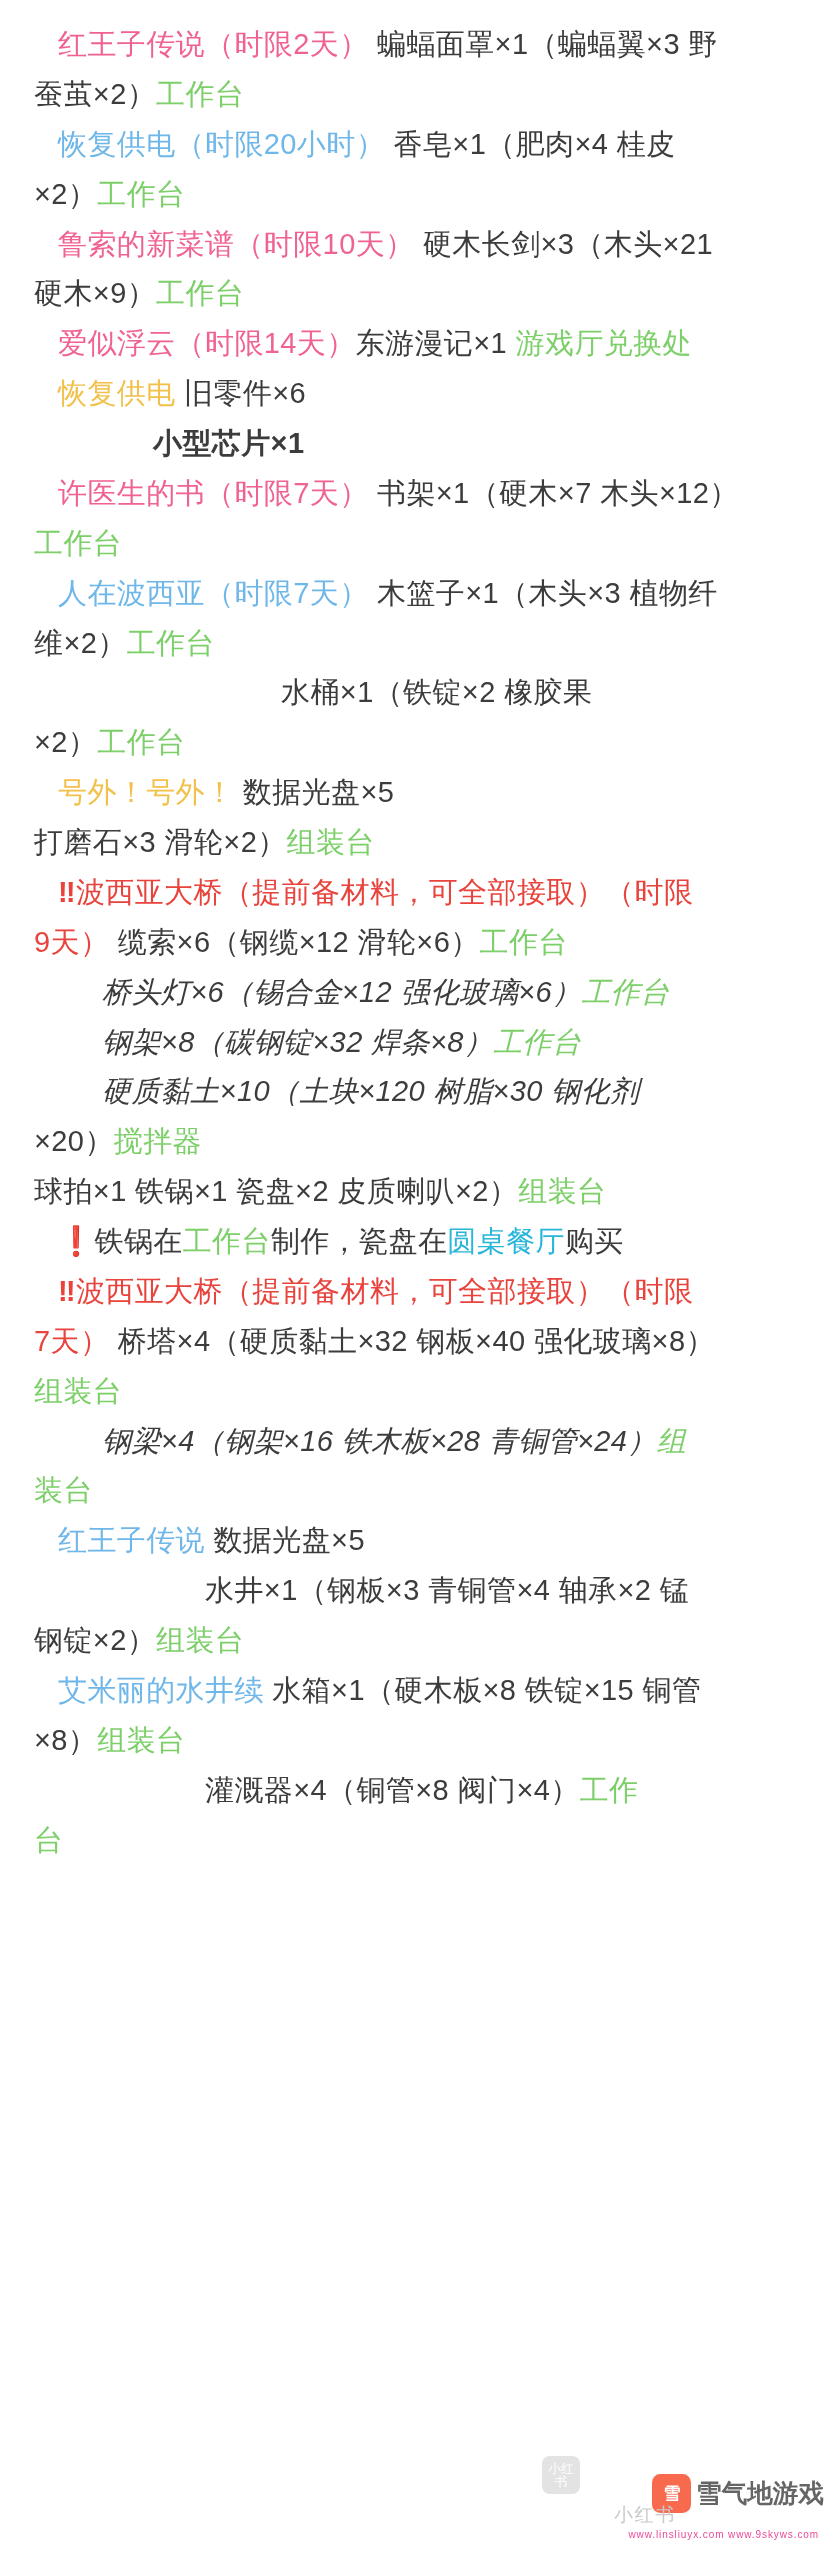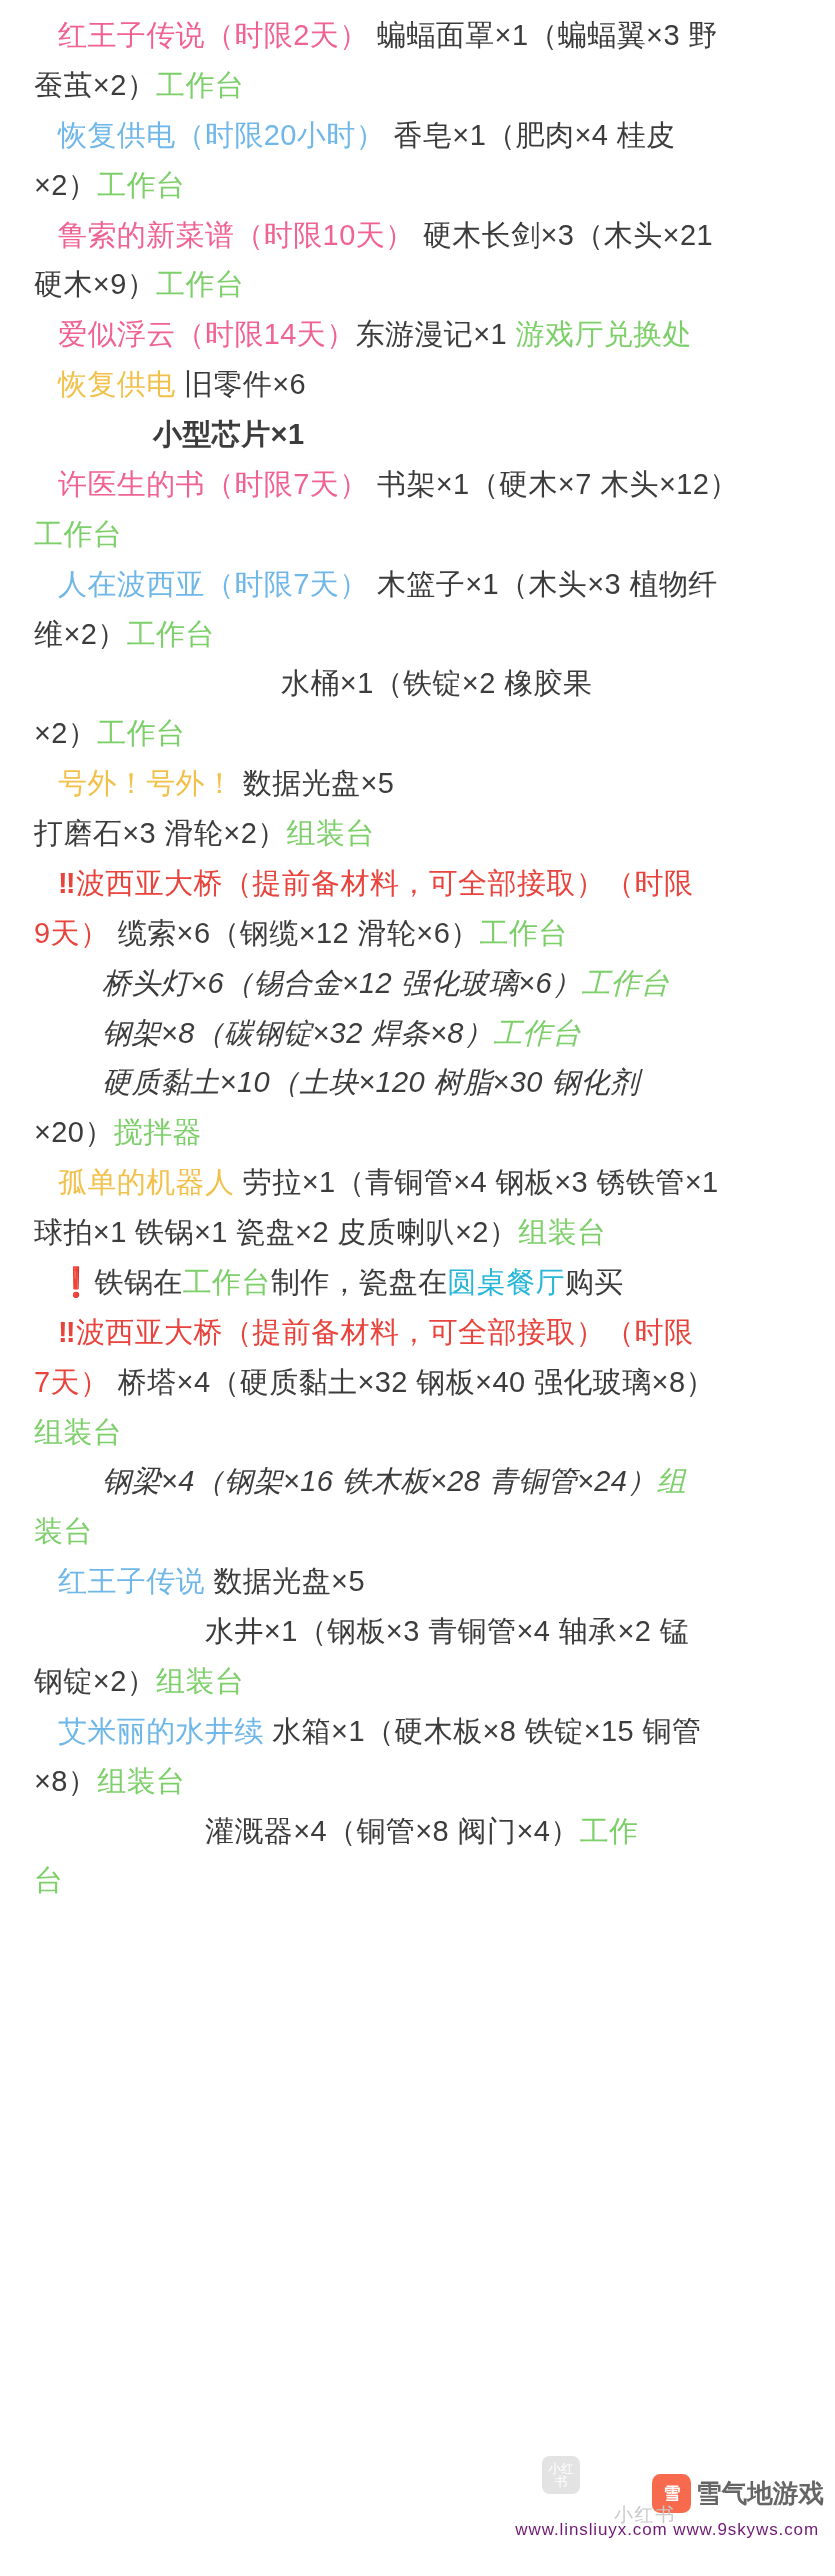--- a/index.html
+++ b/index.html
@@ -7,21 +7,21 @@
     padding: 0;
     background: #ffffff;
   }
   body {
     width: 836px;
     min-height: 2576px;
     font-family: "Liberation Sans", "DejaVu Sans", sans-serif;
     position: relative;
   }
   #doc {
-    padding: 11px 34px 34px 34px;
+    padding: 20px 34px 34px 34px;
     box-sizing: border-box;
   }
   .line {
     font-size: 29px;
     line-height: 1.72;
     letter-spacing: 0.4px;
     word-break: break-all;
     margin: 0;
     padding: 0;
   }
@@ -68,22 +68,22 @@
   }
   .wm-logo-text {
     font-size: 25.6px;
     font-weight: bold;
     color: #4b4b4b;
   }
   .wm-url {
     position: absolute;
     right: 17px;
     bottom: 36px;
-    font-size: 17px;
-    color: #701a75;
+    font-size: 10px;
+    color: #ec4899;
     letter-spacing: 0.9px;
   }
   .wm-xhs {
     position: absolute;
     right: 160px;
     bottom: 48px;
     font-size: 19px;
     color: #c9c9c9;
     letter-spacing: 1.7px;
   }
@@ -121,21 +121,20 @@
     <div class="line pad-l4"><span class="seg c-body">水桶×1（铁锭×2 橡胶果</span></div>
     <div class="line"><span class="seg c-body">×2）</span><span class="seg c-station">工作台</span></div>
     <div class="line pad-sm"><span class="seg c-title-yellow">号外！号外！</span><span class="seg c-body"> 数据光盘×5</span></div>
     <div class="line"><span class="seg c-body">打磨石×3 滑轮×2）</span><span class="seg c-station">组装台</span></div>
     <div class="line pad-sm"><span class="seg bang">‼</span><span class="seg c-title-red">波西亚大桥（提前备材料，可全部接取）（时限</span></div>
     <div class="line"><span class="seg c-title-red">9天）</span><span class="seg c-body"> 缆索×6（钢缆×12 滑轮×6）</span><span class="seg c-station">工作台</span></div>
     <div class="line pad-l1"><span class="seg c-body">桥头灯×6（锡合金×12 强化玻璃×6）</span><span class="seg c-station">工作台</span></div>
     <div class="line pad-l1"><span class="seg c-body">钢架×8（碳钢锭×32 焊条×8）</span><span class="seg c-station">工作台</span></div>
     <div class="line pad-l1"><span class="seg c-body">硬质黏土×10（土块×120 树脂×30 钢化剂</span></div>
     <div class="line"><span class="seg c-body">×20）</span><span class="seg c-station">搅拌器</span></div>
-    <div class="line pad-sm"><span class="seg c-title-yellow">孤单的机器人</span><span class="seg c-body"> 劳拉×1（青铜管×4 钢板×3 锈铁管×1</span></div>
     <div class="line"><span class="seg c-body">球拍×1 铁锅×1 瓷盘×2 皮质喇叭×2）</span><span class="seg c-station">组装台</span></div>
     <div class="line pad-sm"><span class="seg bang">❗</span><span class="seg c-note">铁锅在</span><span class="seg c-station">工作台</span><span class="seg c-note">制作，瓷盘在</span><span class="seg c-shop">圆桌餐厅</span><span class="seg c-note">购买</span></div>
     <div class="line pad-sm"><span class="seg bang">‼</span><span class="seg c-title-red">波西亚大桥（提前备材料，可全部接取）（时限</span></div>
     <div class="line"><span class="seg c-title-red">7天）</span><span class="seg c-body"> 桥塔×4（硬质黏土×32 钢板×40 强化玻璃×8）</span></div>
     <div class="line"><span class="seg c-station">组装台</span></div>
     <div class="line pad-l1"><span class="seg c-body">钢梁×4（钢架×16 铁木板×28 青铜管×24）</span><span class="seg c-station">组</span></div>
     <div class="line"><span class="seg c-station">装台</span></div>
     <div class="line pad-sm"><span class="seg c-title-blue">红王子传说</span><span class="seg c-body"> 数据光盘×5</span></div>
     <div class="line pad-l3"><span class="seg c-body">水井×1（钢板×3 青铜管×4 轴承×2 锰</span></div>
     <div class="line"><span class="seg c-body">钢锭×2）</span><span class="seg c-station">组装台</span></div>

